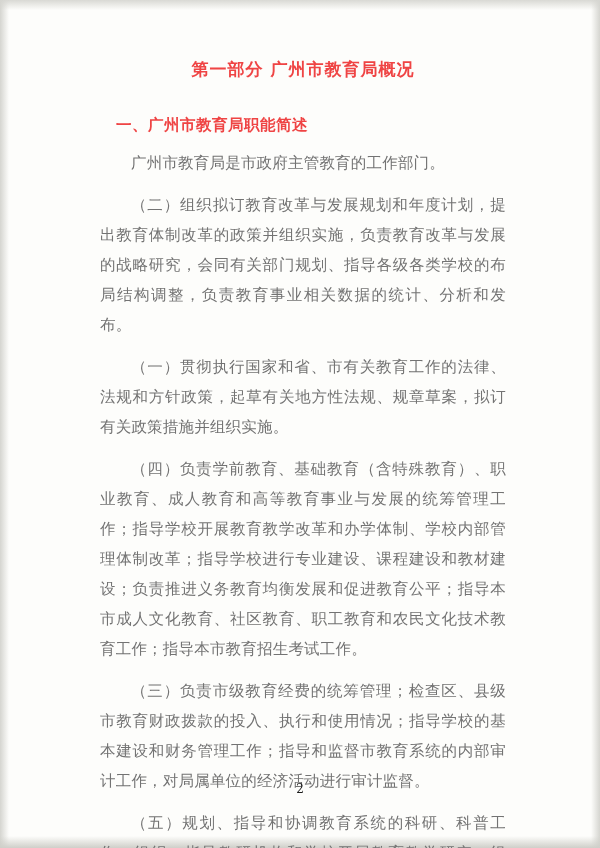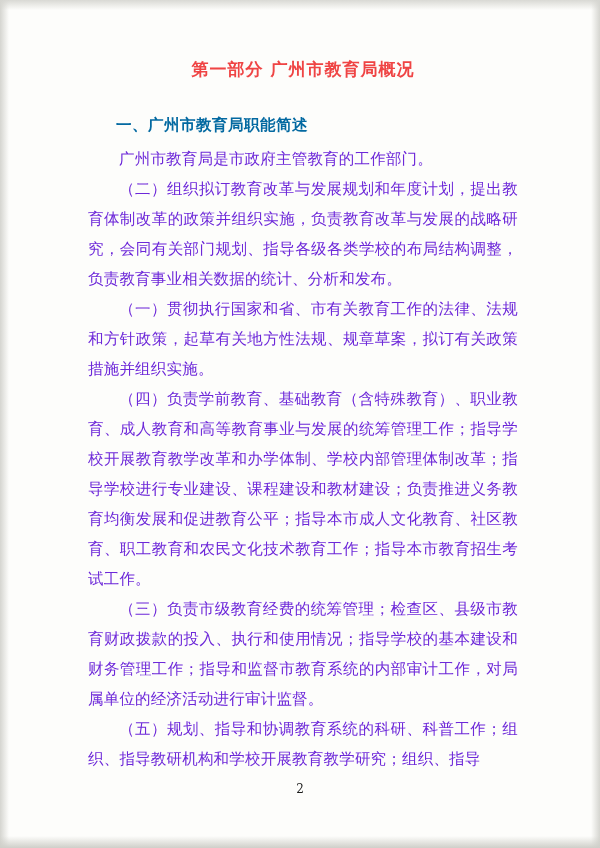--- a/index.html
+++ b/index.html
@@ -39,31 +39,31 @@
     font-size: 17px;
     font-weight: bold;
     letter-spacing: 1px;
     color: #ef4444;
     margin: 0 0 34px 0;
     font-family: "DejaVu Serif", "Liberation Serif", serif;
   }
   .section-heading {
     font-size: 15.5px;
     font-weight: bold;
-    color: #0369a1;
+    color: #ef4444;
     margin: 8px 0 8px 0;
     text-indent: 28px;
     letter-spacing: 0.5px;
     font-family: "DejaVu Sans", "Liberation Sans", sans-serif;
   }
   p.para {
     font-size: 15.5px;
     line-height: 30px;
-    color: #6d28d9;
-    margin: 0;
+    color: #737373;
+    margin: 12px;
     text-indent: 31px;
     text-align: justify;
     letter-spacing: 0.2px;
     word-break: break-all;
     font-family: "DejaVu Serif", "Liberation Serif", serif;
   }
   .page-number {
     position: absolute;
     left: 0;
     right: 0;

